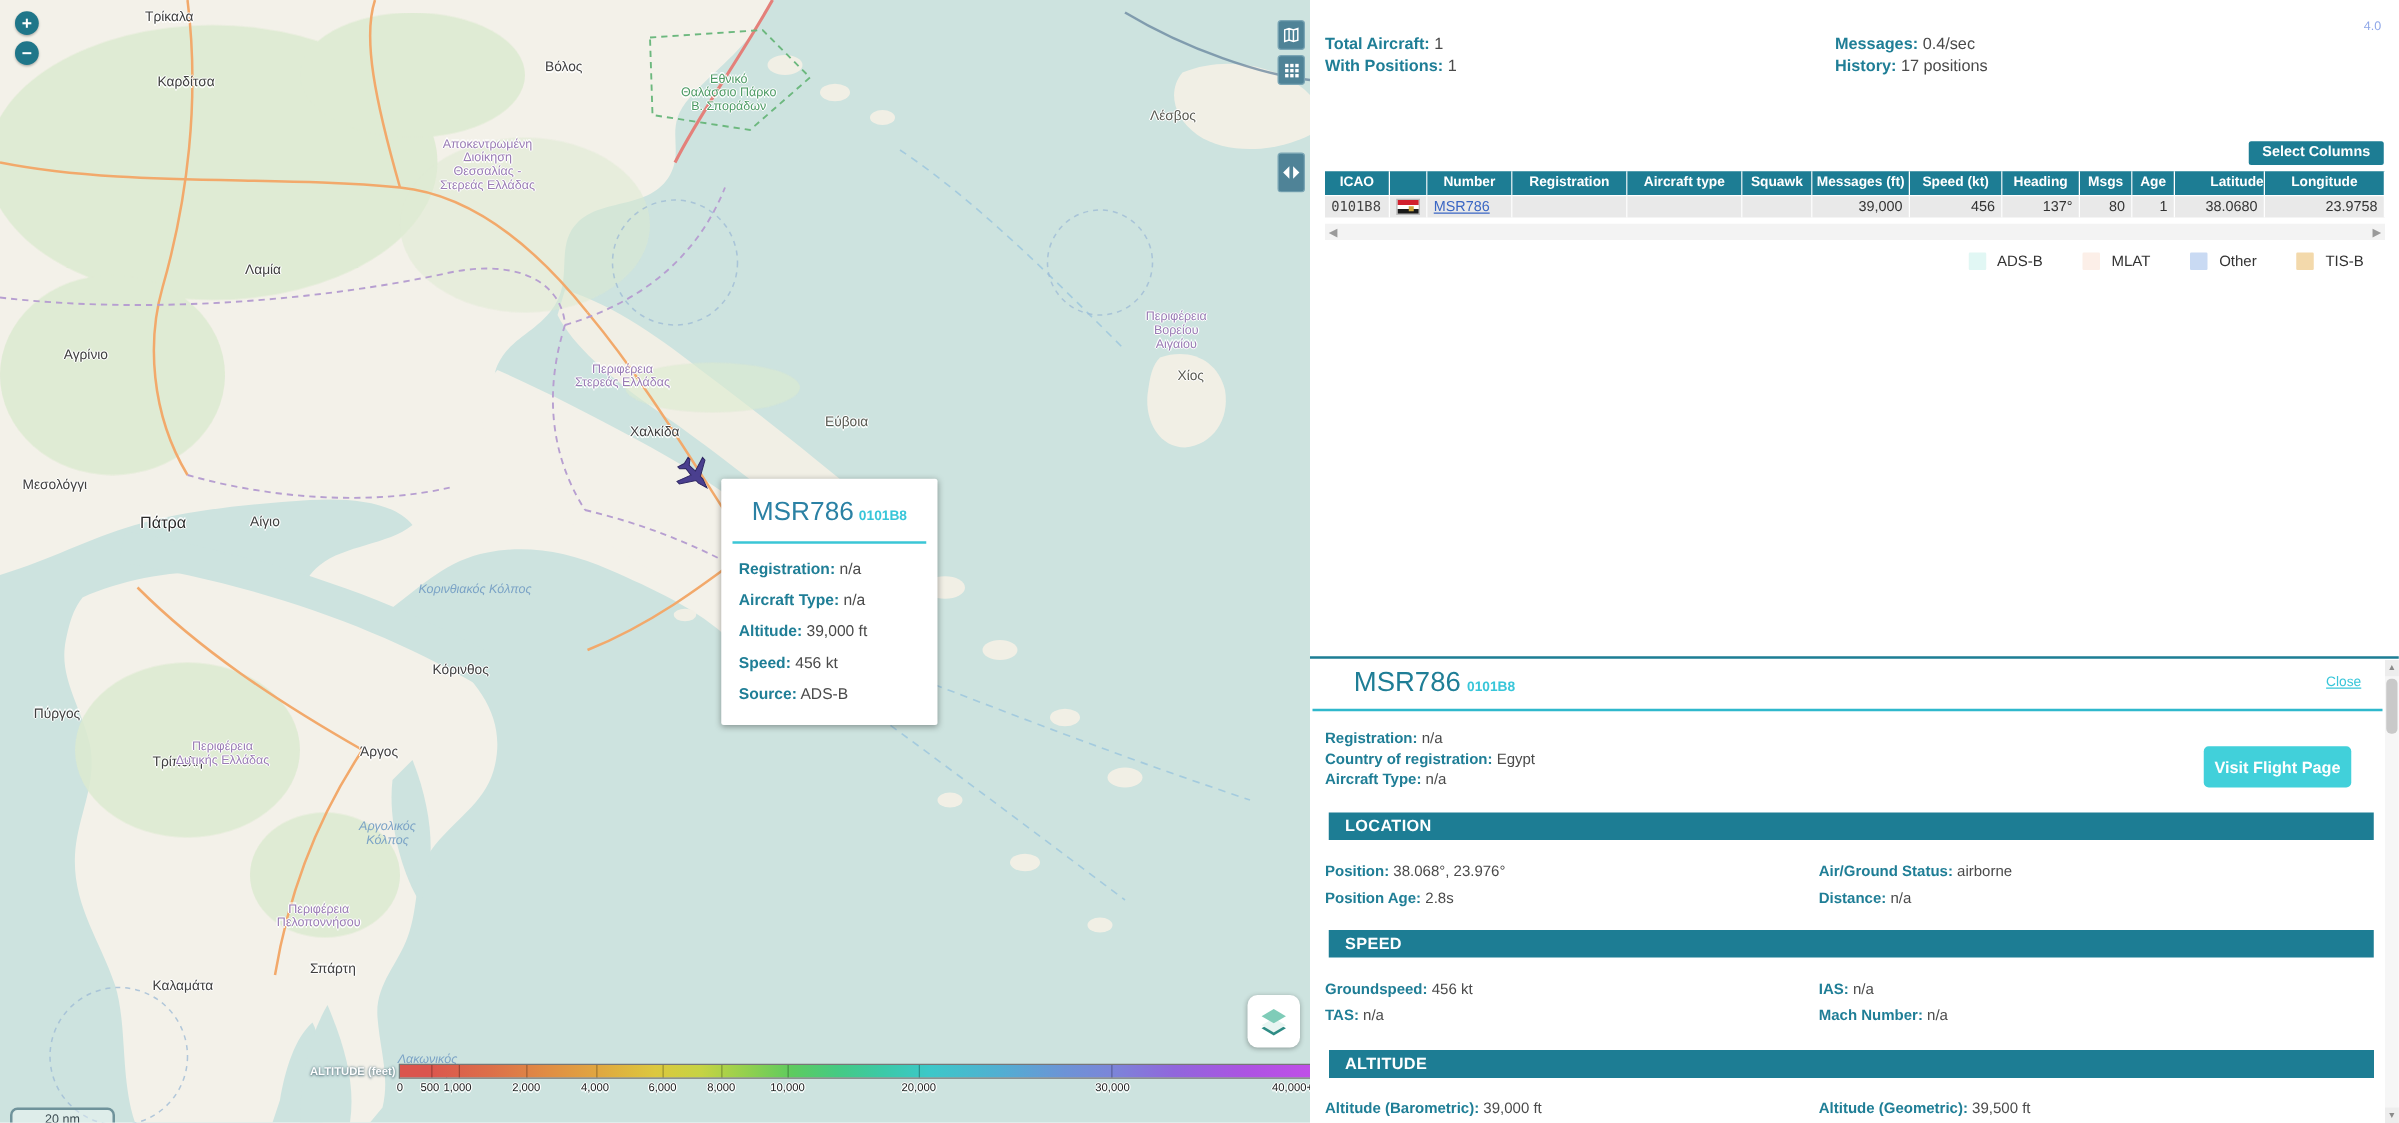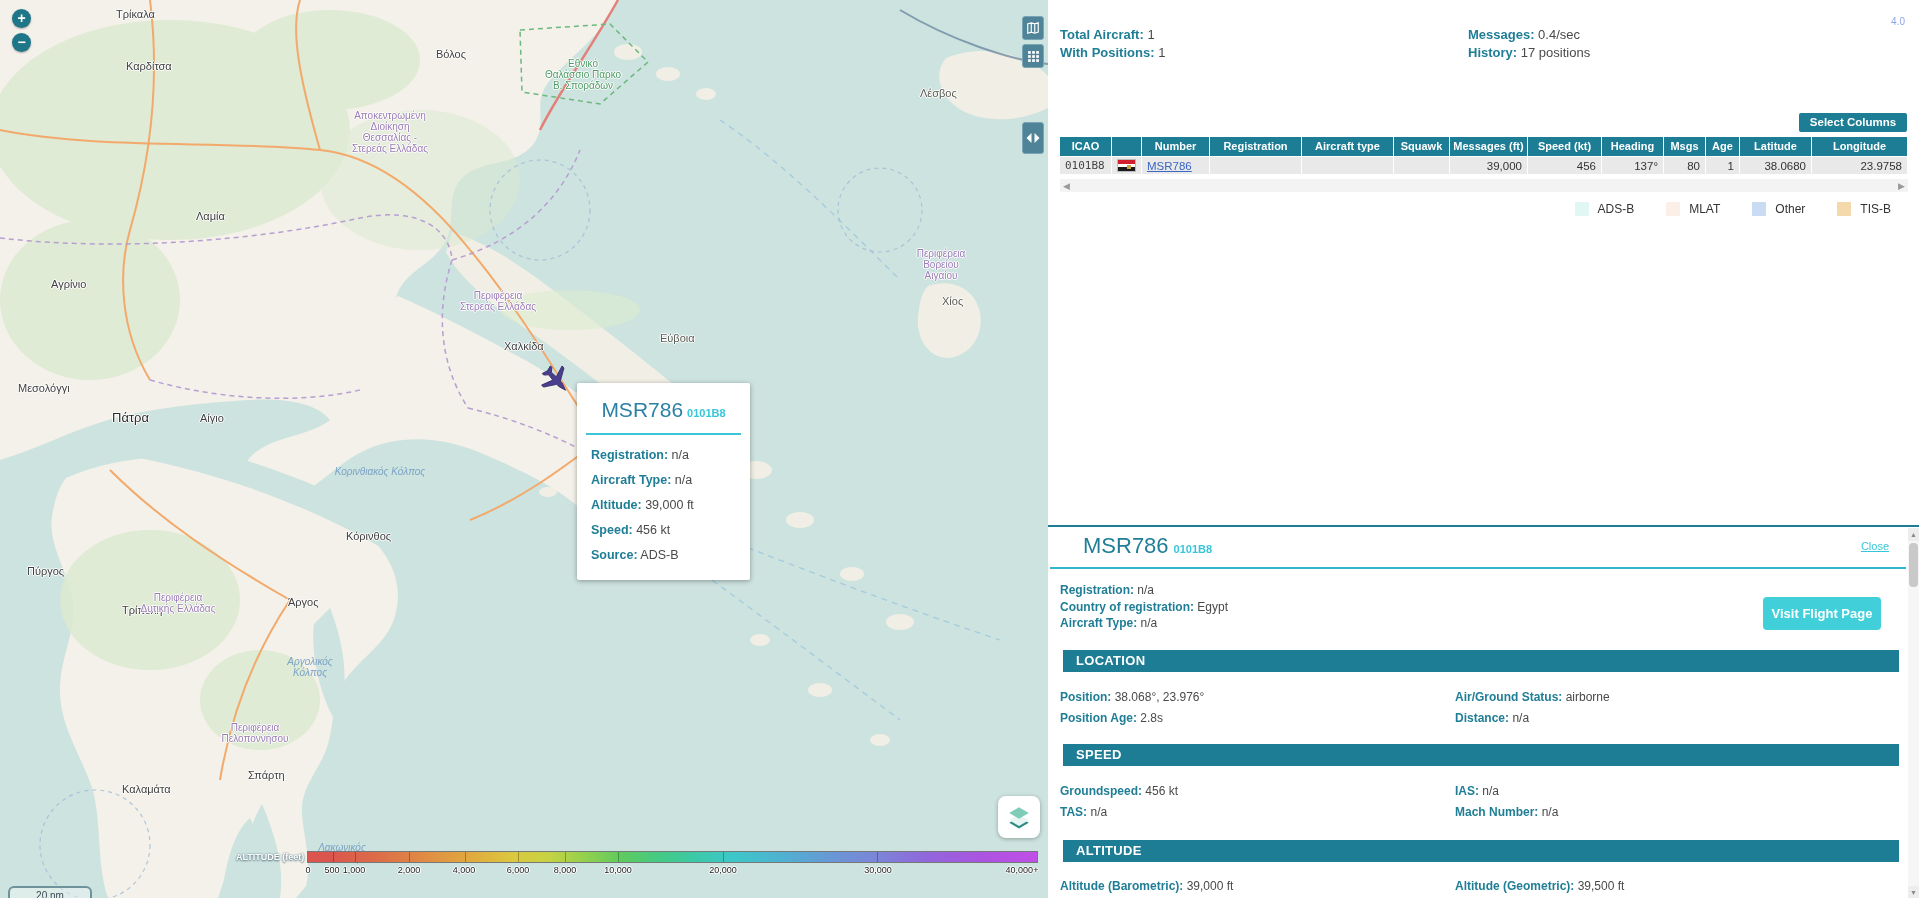--- a/index.html
+++ b/index.html
@@ -41,21 +41,21 @@
            background:#fff; box-shadow:0 1px 5px rgba(0,0,0,.35); border-radius:2px; }
   #popup .ptitle { text-align:center; padding-top:15px; }
   #popup .ptitle .big { font-size:21px; color:#2b81a4; }
   #popup .ptitle .icao { font-size:11px; font-weight:bold; color:#38c6d9; margin-left:4px; }
   #popup hr { border:none; border-top:2px solid #3bc6d6; margin:11px 9px 8px 9px; }
   #popup .prow { padding:0 14px; line-height:25px; font-size:12.5px; }
   .lbl { color:#1f7e96; font-weight:bold; }
   .val { color:#4a4a4a; }
 
   
-  #alt-scale { position:absolute; left:0; top:848px; width:1048px; height:40px; pointer-events:none; }
+  #alt-scale { position:absolute; left:12px; top:848px; width:1048px; height:40px; pointer-events:none; }
   #alt-label { position:absolute; left:236px; top:4px; font-size:9px; font-weight:bold; color:#fff;
                text-shadow:0 0 2px #5c7a84, 0 1px 2px #5c7a84; }
   #alt-bar { position:absolute; left:307px; top:3px; width:731px; height:12px; border:1px solid #777;
              background:linear-gradient(90deg,#db554e 0%,#db554e 3%,#dc6f49 10%,#e08c44 16%,#e0a83f 22%,
                #dcc83e 28%,#c6d343 33%,#93d04e 38%,#5ecb5f 43%,#45ca83 48%,#3cc9a7 53%,#3cc8c8 58%,
                #52aed2 66%,#6d93d6 73%,#7b86d8 78%,#9166dc 85%,#ad53e2 93%,#c04fe8 100%); }
   .alt-tickmark { position:absolute; top:0; width:1px; height:10px; background:rgba(0,0,0,.28); }
   .alt-tick { position:absolute; top:17px; transform:translateX(-50%); font-size:9px; color:#222;
               text-shadow:1px 0 0 #fff,-1px 0 0 #fff,0 1px 0 #fff,0 -1px 0 #fff; }
   #scalebar { position:absolute; left:8px; top:886px; width:84px; height:22px;
@@ -80,21 +80,21 @@
 
   
   #actable { position:absolute; left:12px; top:137px; width:848px; font-size:11.5px; }
   .trow { display:flex; }
   .th { background:#1d7d94; color:#fff; font-weight:bold; font-size:11px; height:19px; line-height:19px;
         text-align:center; border-right:1px solid #fff; overflow:hidden; }
   .td { background:#e9e9e9; height:18px; line-height:18px; border-right:1px solid #fff; border-top:1px solid #fff;
         overflow:hidden; padding:0 5px; }
   .num { text-align:right; }
   .c0{width:52px;} .c1{width:30px;} .c2{width:68px;} .c3{width:92px;} .c4{width:92px;} .c5{width:56px;}
-  .c6{width:78px;} .c7{width:74px;} .c8{width:62px;} .c9{width:42px;} .c10{width:34px;} .c11{width:72px;} .c12{width:96px;}
+  .c6{width:78px;} .c7{width:74px;} .c8{width:62px;} .c9{width:42px;} .c10{width:34px;} .c11{width:72px;text-align:right;} .c12{width:96px;}
   .mono { font-family:"DejaVu Sans Mono", monospace; font-size:11px; color:#444; }
   .flagbox { display:flex; align-items:center; justify-content:center; }
   .egyflag { width:21px; height:13px; border:1px solid #bbb; position:relative; overflow:hidden;
              background:linear-gradient(#d21f2d 0%,#d21f2d 33%,#fff 33%,#fff 66%,#1a1a1a 66%,#1a1a1a 100%); }
   .egyflag i { position:absolute; left:8.5px; top:5px; width:4px; height:4px; background:#caa43c; }
   a.ident { color:#3a66c4; text-decoration:underline; cursor:pointer; }
 
   #hstrip { position:absolute; left:12px; top:179px; width:848px; height:13px; background:#f3f3f3;
             display:flex; justify-content:space-between; align-items:center; padding:0 3px;
             color:#9a9a9a; font-size:9px; }

